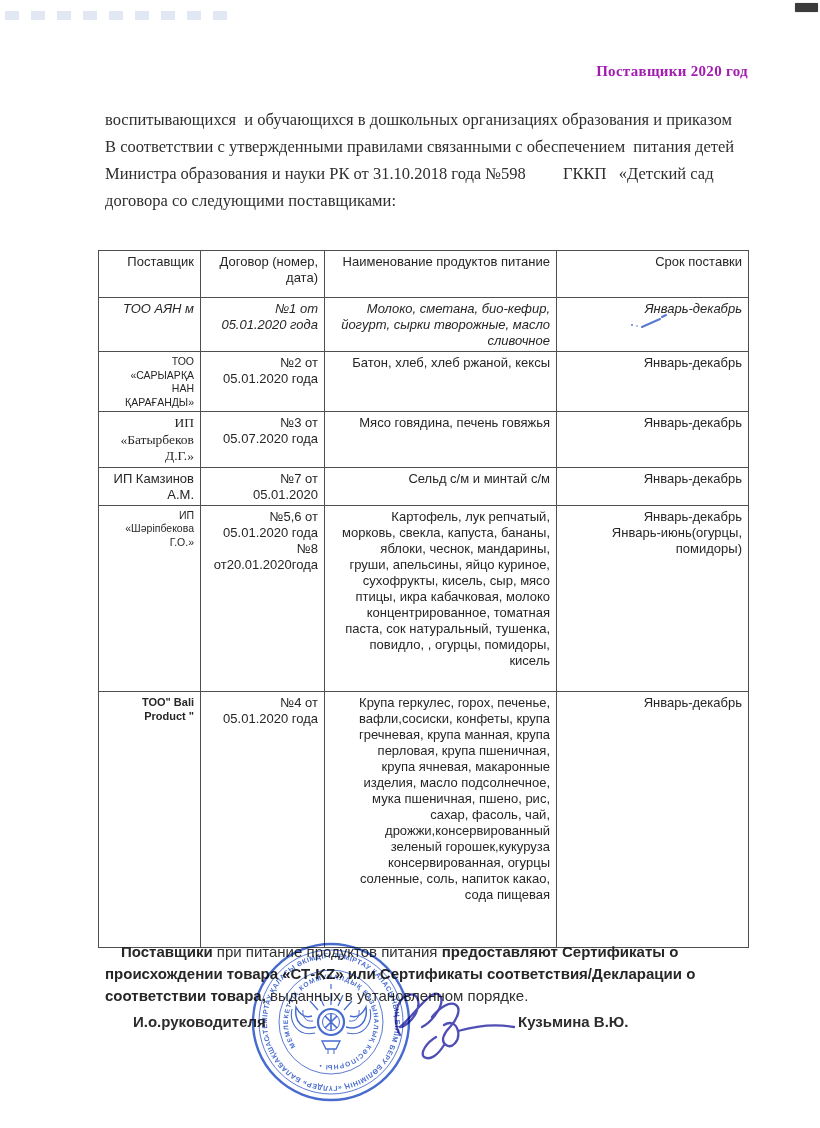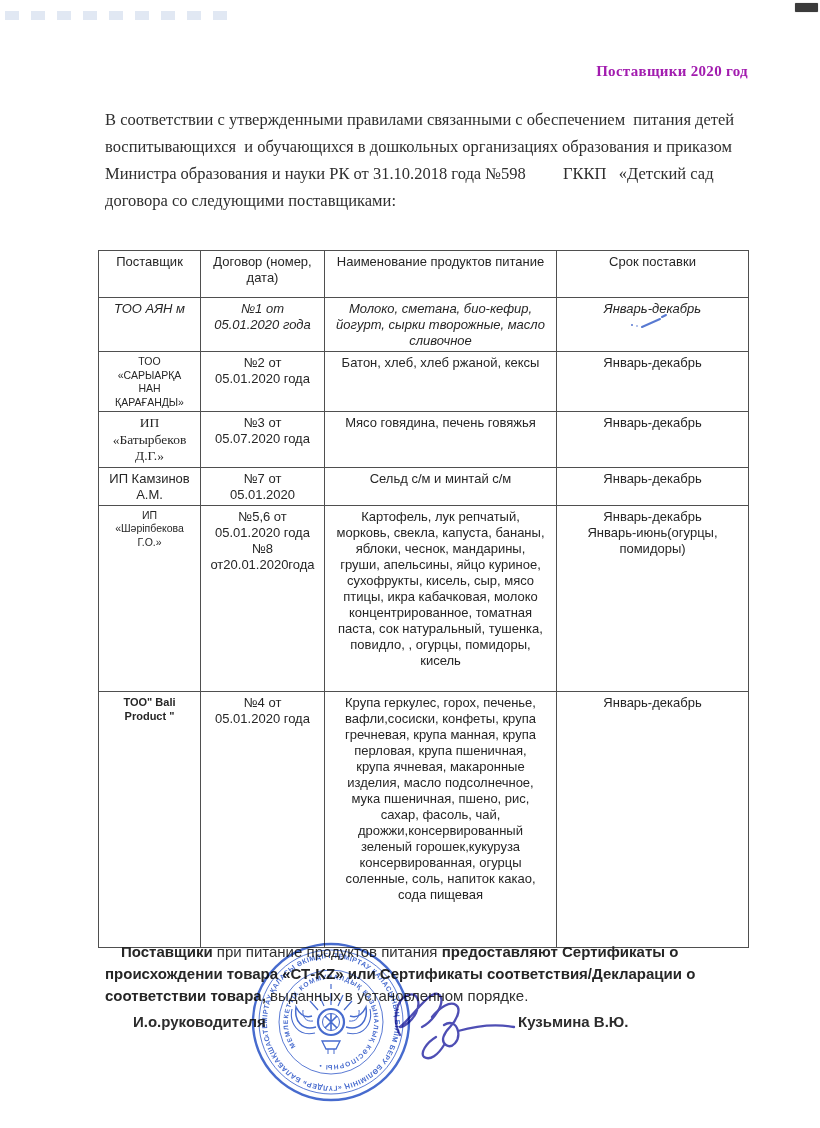--- a/index.html
+++ b/index.html
@@ -17,21 +17,21 @@
     font-family:"Liberation Serif",serif;font-weight:bold;font-size:15px;color:#a21caf;letter-spacing:.3px;}
   .intro{left:105px;top:106px;width:645px;font-family:"Liberation Serif",serif;
     font-size:16.5px;line-height:27px;color:#2e2e2e;}
   .intro div{white-space:pre;}
 
   
   .tblwrap{left:98px;top:250px;width:650px;}
   table{border-collapse:collapse;table-layout:fixed;width:650px;
     font-size:13px;line-height:16px;color:#262626;}
   td,th{border:1px solid #4f4f4f;vertical-align:top;padding:3px 6px 2px 6px;
-    white-space:pre-wrap;overflow-wrap:break-word;font-weight:normal;text-align:center;}
+    white-space:pre-wrap;overflow-wrap:break-word;font-weight:normal;text-align:right;}
   col.c1{width:102px;} col.c2{width:124px;} col.c3{width:232px;} col.c4{width:192px;}
   tr.h47{height:47px;} tr.h49{height:49px;font-style:italic;} tr.h56{height:56px;} tr.h50{height:50px;}
   tr.h37{height:37px;} tr.h186{height:186px;} tr.h256{height:256px;}
   td.small{font-size:10.5px;line-height:13.5px;margin-left:33px;}
   td.serif{font-family:"Liberation Serif",serif;font-size:13.5px;line-height:16.5px;}
   td.bali{font-size:11px;line-height:14px;font-weight:600;}
 
   
   .cert{left:105px;top:941px;width:648px;font-size:15px;line-height:22px;color:#303030;text-indent:16px;}
   .cert b{font-weight:bold;color:#262626;}
@@ -45,22 +45,22 @@
 </style>
 </head>
 <body>
 
 <div class="abs corner-bar"></div>
 <div class="abs smudge"></div>
 
 <div class="abs doc-title">Поставщики 2020 год</div>
 
 <div class="abs intro">
+  <div>воспитывающихся  и обучающихся в дошкольных организациях образования и приказом</div>
   <div>В соответствии с утвержденными правилами связанными с обеспечением  питания детей</div>
-  <div>воспитывающихся  и обучающихся в дошкольных организациях образования и приказом</div>
   <div>Министра образования и науки РК от 31.10.2018 года №598         ГККП   «Детский сад</div>
   <div>договора со следующими поставщиками:</div>
 </div>
 
 <div class="abs tblwrap">
 <table>
   <colgroup>
         <col class="c1">
         <col class="c2">
         <col class="c3">

